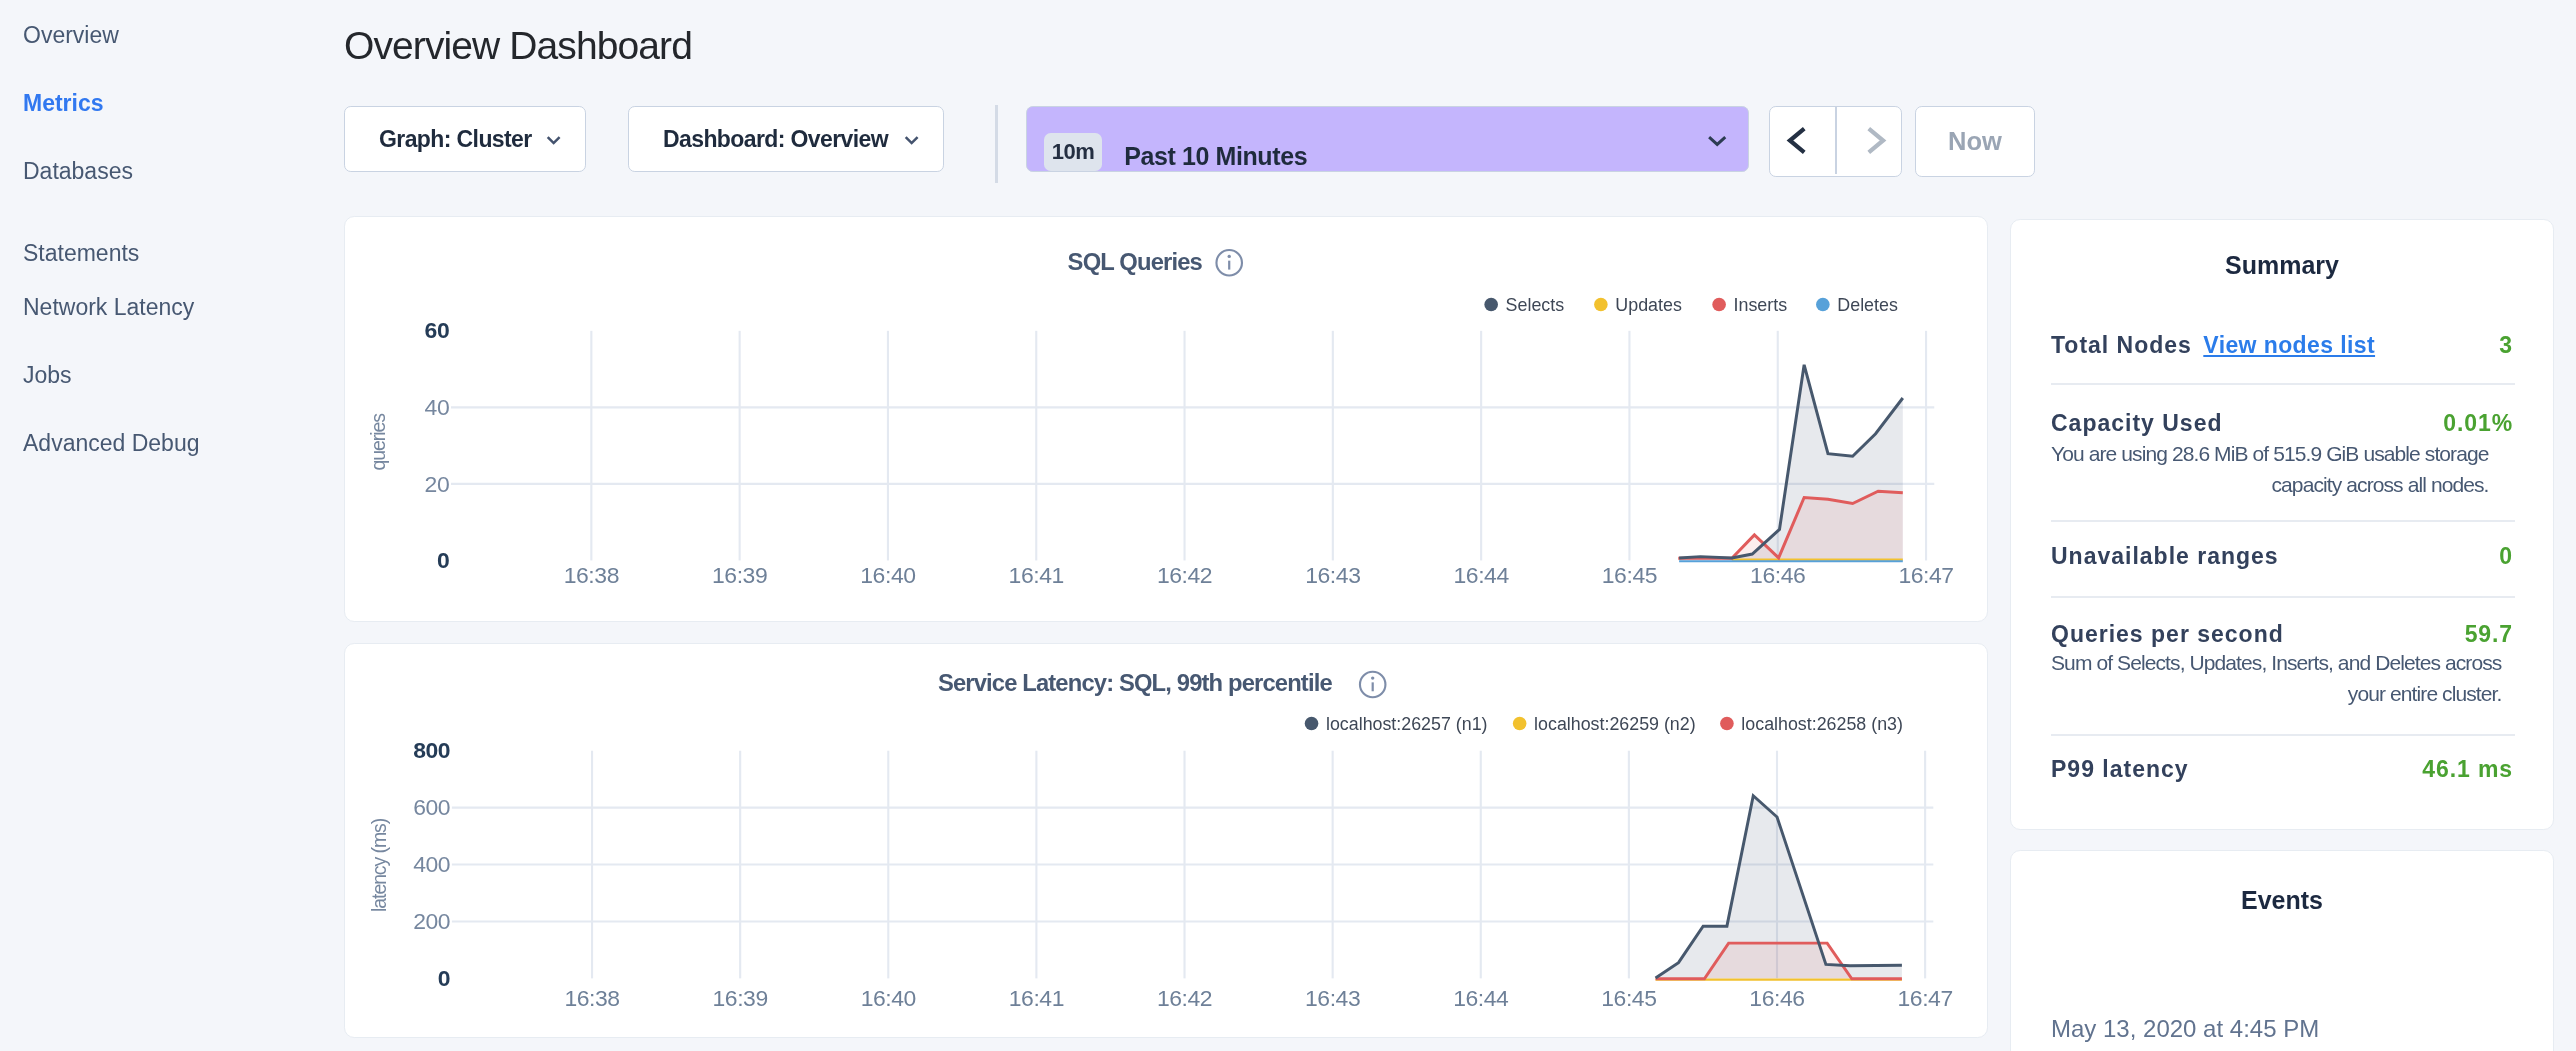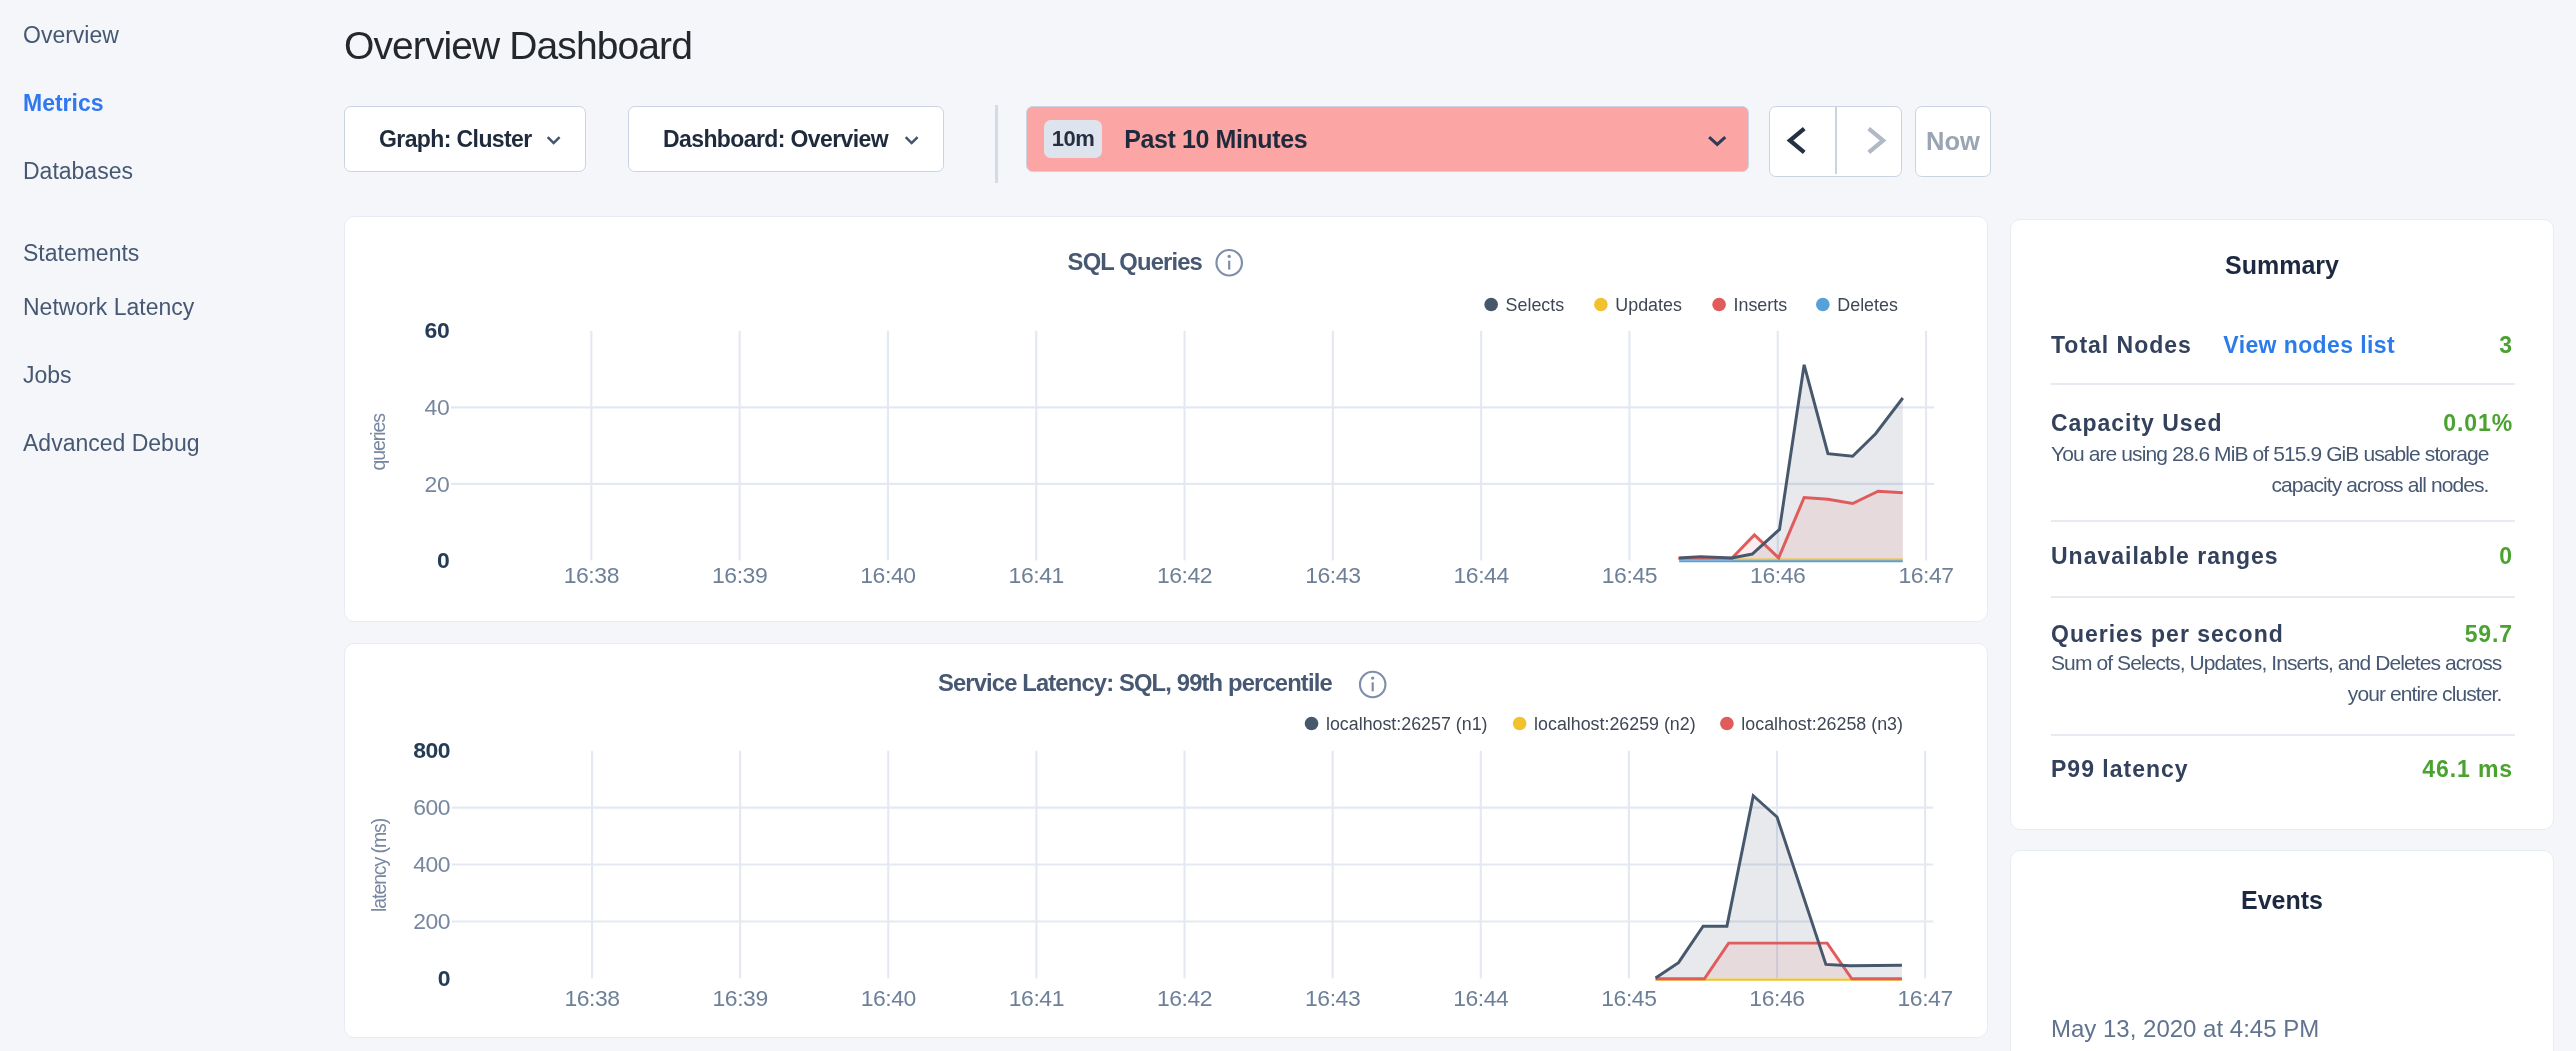--- a/index.html
+++ b/index.html
@@ -9,26 +9,26 @@
   
   .nav-item { position:absolute; left:23px; font-size:23px; color:#475872; white-space:nowrap; }
   .nav-item.active { color:#3178f0; font-weight:bold; }
   
   .page-title { position:absolute; left:344px; top:26px; font-size:39px; line-height:39px; letter-spacing:-0.9px; color:#24272c; }
   
   .dd { position:absolute; top:106px; height:66px; background:#fff; border:1.7px solid #c9d3e2; border-radius:6.8px;
         display:flex; align-items:center; padding-left:34px; font-size:23px; letter-spacing:-0.6px; font-weight:bold; color:#1f2b3d; }
   .dd svg { position:absolute; right:24px; top:28px; }
   .divider-v { position:absolute; left:995px; top:105px; width:2.6px; height:78px; background:#d4dbe6; }
-  .timebox { position:absolute; left:1026px; top:106px; width:723px; height:66px; background:#fca5a5; border:1.7px solid #c9d3e2; border-radius:6.8px; display:flex; align-items:center; }
+  .timebox { position:absolute; left:1026px; top:106px; width:723px; height:66px; background:#c4b5fd; border:1.7px solid #c9d3e2; border-radius:6.8px; display:flex; align-items:flex-end; }
   .badge10m { margin-left:17px; background:#dee4ed; border-radius:6.8px; padding:6px 7.7px; font-size:22px; letter-spacing:-0.4px; font-weight:bold; color:#242f42; }
   .timebox .label { margin-left:22px; font-size:25px; letter-spacing:-0.4px; font-weight:bold; color:#1f2b3d; }
   .segmented { position:absolute; left:1769px; top:106px; width:133px; height:71px; background:#fff; border:1.7px solid #c9d3e2; border-radius:6.8px; }
   .segmented .mid { position:absolute; left:65px; top:0; width:1.7px; height:67px; background:#c9d3e2; }
-  .btn-now { position:absolute; left:1915px; top:106px; width:76px; height:71px; background:#fff; border:1.7px solid #c9d3e2; border-radius:6.8px;
+  .btn-now { position:absolute; left:1915px; top:106px; width:120px; height:71px; background:#fff; border:1.7px solid #c9d3e2; border-radius:6.8px;
              display:flex; align-items:center; justify-content:center; font-size:25.5px; font-weight:bold; color:#9aa5b4; }
   
   .panel { position:absolute; background:#fff; border:1.7px solid #e7ecf2; border-radius:10.2px; }
   
   .sum-title { position:absolute; width:100%; text-align:center; font-size:25px; font-weight:bold; color:#1c2940; }
   .srow-label { font-size:23px; font-weight:bold; color:#33415c; letter-spacing:1px; white-space:nowrap; }
   .srow-val { font-size:23px; font-weight:bold; color:#4aa231; letter-spacing:0.9px; }
   .sdesc { font-size:21px; letter-spacing:-0.9px; color:#475872;text-align:right; }
   .shr { position:absolute; left:40px; width:464px; height:1.7px; background:#e7ebf1; }
   .link { color:#2b7cea; font-weight:bold; letter-spacing:0.4px; }
@@ -169,21 +169,21 @@
       <path d="M1544,396 L1544,395.5 L1571,377.5 L1600,334.5 L1628,334.5 L1659,181 L1687,206 L1744.5,379.5 L1773,381 L1834,380.5 L1834,396 Z" fill="rgba(71,88,114,0.13)"></path>
       <path d="M1544,396 L1544,396.5 L1601.5,396.5 L1630,354.5 L1746,354.5 L1775,396.5 L1834,396.5 L1834,396 Z" fill="rgba(224,92,92,0.10)"></path>
       <polyline points="1544,397.5 1834,397.5" fill="none" stroke="#f2c12e" stroke-width="2.5"></polyline>
       <polyline points="1544,396.5 1601.5,396.5 1630,354.5 1746,354.5 1775,396.5 1834,396.5" fill="none" stroke="#e05c5c" stroke-width="3.5"></polyline>
       <polyline points="1544,395.5 1571,377.5 1600,334.5 1628,334.5 1659,181 1687,206 1744.5,379.5 1773,381 1834,380.5" fill="none" stroke="#47586d" stroke-width="3.5"></polyline>
     </svg>
   </div>
 
   <div class="panel" style="left:2010px; top:219px; width:544px; height:611px;">
     <div class="sum-title" style="top:31px;">Summary</div>
-    <div class="abs srow-label" style="left:40px; top:112px;">Total Nodes <span class="link" style="margin-left:24px;">View nodes list</span></div>
+    <div class="abs srow-label" style="left:40px; top:112px;">Total Nodes <span class="link" style="margin-left:4px;text-decoration:underline;">View nodes list</span></div>
     <div class="abs srow-val" style="right:40px; top:112px;">3</div>
     <div class="shr" style="top:163px;"></div>
     <div class="abs srow-label" style="left:40px; top:190px;">Capacity Used</div>
     <div class="abs srow-val" style="right:40px; top:190px;">0.01%</div>
     <div class="abs sdesc" style="left:40px; top:218px; line-height:31px;">You are using 28.6 MiB of 515.9 GiB usable storage<br>capacity across all nodes.</div>
     <div class="shr" style="top:300px;"></div>
     <div class="abs srow-label" style="left:40px; top:323px;">Unavailable ranges</div>
     <div class="abs srow-val" style="right:40px; top:323px;">0</div>
     <div class="shr" style="top:376px;"></div>
     <div class="abs srow-label" style="left:40px; top:401px;">Queries per second</div>

